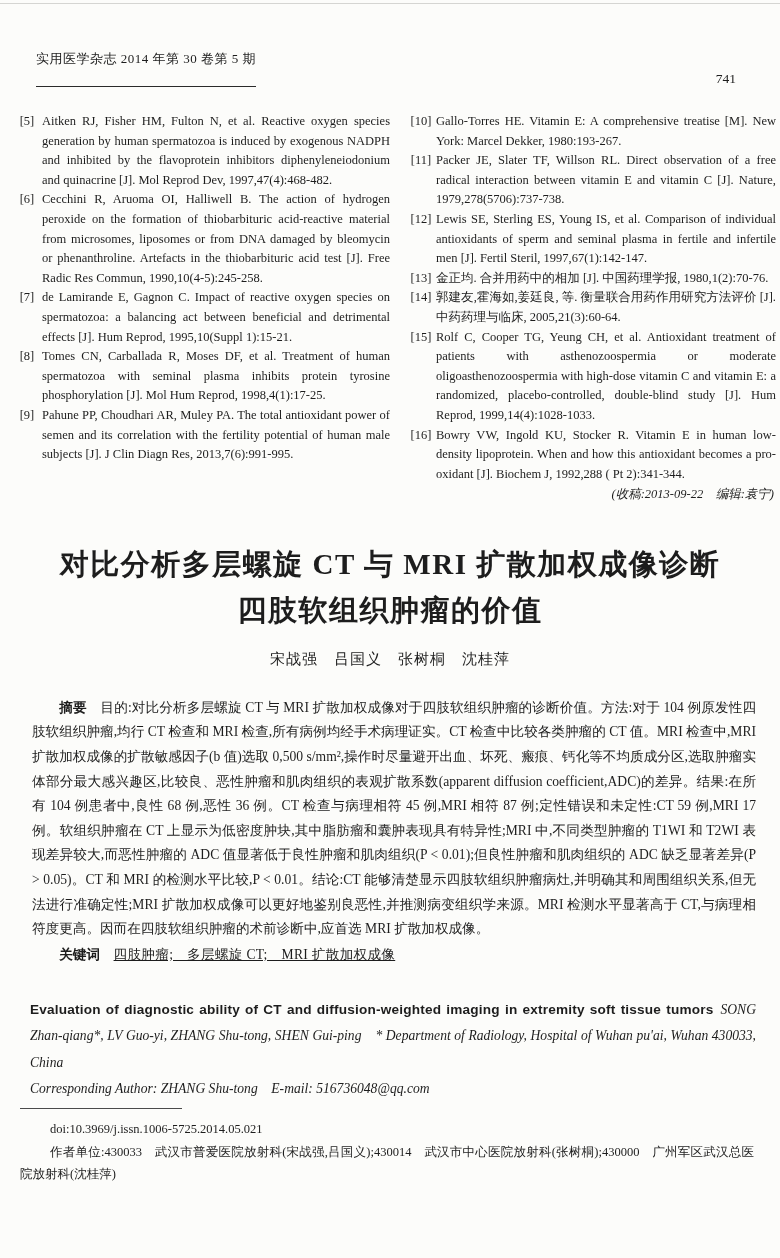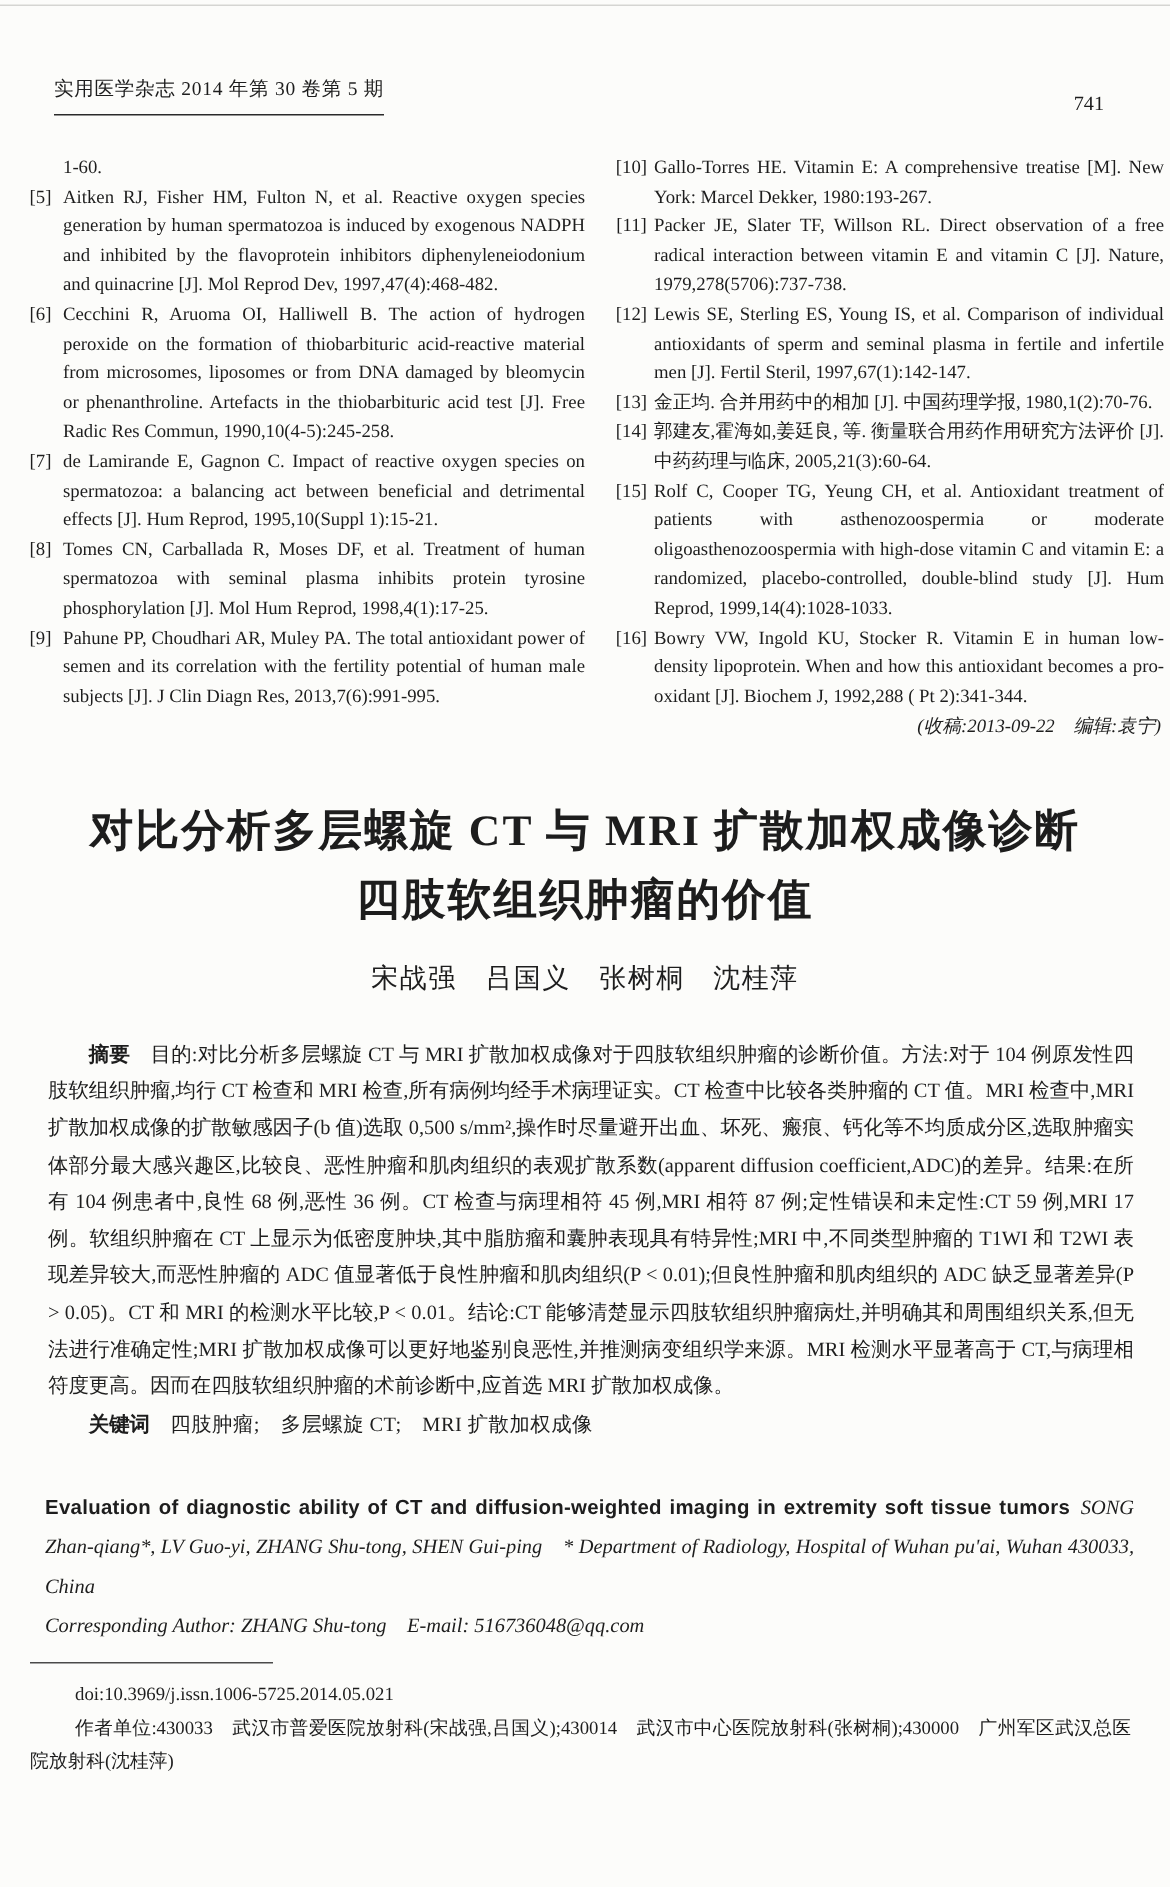--- a/index.html
+++ b/index.html
@@ -5,41 +5,41 @@
   html,body{margin:0;padding:0;background:#e9e9e7;}
   .page{
     width:780px;height:1258px;margin:0 auto;position:relative;overflow:hidden;
     background:#fcfcfa;color:#1d1d1d;
     font-family:"Liberation Serif","DejaVu Serif",serif;
   }
   .scan-edge-top{position:absolute;top:3px;left:0;width:780px;height:1px;background:#d5d5d2;}
   
   .header{display:flex;justify-content:space-between;align-items:flex-end;
     padding:50px 30px 0 36px;font-size:13px;}
-  .journal-name{border-bottom:1.4px solid #2a2a2a;padding-bottom:8px;letter-spacing:.5px;}
+  .journal-name{border-bottom:1.4px solid #2a2a2a;padding-bottom:18px;letter-spacing:.5px;}
   .page-num{font-size:13.5px;padding-right:14px;}
   
   .refs{display:flex;gap:16px;margin:25px 4px 0 12px;}
   .refcol{font-size:12.5px;line-height:19.6px;}
   .refcol.left{flex:0 0 378px;}
   .refcol.right{flex:1 1 auto;}
   .ref{display:flex;}
   .ref .num{flex:0 0 30px;white-space:nowrap;text-align:center;}
   .ref .txt{flex:1 1 auto;text-align:justify;text-justify:inter-word;}
   .received{text-align:right;padding-right:2px;margin-top:1px;font-style:italic;}
   
   .cn-title{margin:36px 20px 0 20px;text-align:center;font-weight:700;
     font-size:29px;line-height:46px;letter-spacing:1.5px;}
-  .authors{margin-top:17px;text-align:center;font-size:18px;letter-spacing:1px;}
+  .authors{margin-top:17px;text-align:center;font-size:15px;letter-spacing:1px;}
   
   .abstract{margin:27px 24px 0 32px;font-size:13.6px;line-height:24.6px;
     text-align:justify;text-justify:inter-word;text-indent:2em;}
   .abstract .lbl,.keywords .lbl{font-weight:700;font-family:"Liberation Sans","DejaVu Sans",sans-serif;}
   .keywords{margin:0 24px 0 32px;font-size:13.6px;line-height:25px;text-indent:2em;}
-  .keywords .kw{letter-spacing:.3px;}
+  .keywords .kw{letter-spacing:.3px;text-decoration:underline;}
   
   .en-block{margin:30px 24px 0 30px;font-size:13.6px;line-height:26.5px;
     text-align:justify;text-justify:inter-word;}
   .en-block .en-title{font-weight:700;font-family:"Liberation Sans","DejaVu Sans",sans-serif;letter-spacing:.2px;}
   .en-block .en-authors{font-style:italic;margin-left:7px;}
   .corresponding{margin:0 24px 0 30px;font-size:13.6px;line-height:26.5px;font-style:italic;}
   
   .footnote{position:absolute;left:20px;right:26px;top:1108px;font-size:12.5px;line-height:22.5px;}
   .footnote-rule{width:162px;height:1.4px;background:#4a4a4a;margin-left:0;}
   .footnote p{margin:0;text-indent:30px;text-align:justify;}
@@ -52,24 +52,20 @@
   <div class="scan-edge-top"></div>
 
   <div class="header">
     <span class="journal-name">实用医学杂志 2014 年第 30 卷第 5 期</span>
     <span class="page-num">741</span>
   </div>
 
   <div class="refs">
     <div class="refcol left">
 
-        <div class="ref">
-          <span class="num"></span>
-          <span class="txt">1-60.</span>
-        </div>
 
         <div class="ref">
           <span class="num">[5]</span>
           <span class="txt">Aitken RJ, Fisher HM, Fulton N, et al. Reactive oxygen species generation by human spermatozoa is induced by exogenous NADPH and inhibited by the flavoprotein inhibitors diphenyleneiodonium and quinacrine [J]. Mol Reprod Dev, 1997,47(4):468-482.</span>
         </div>
 
         <div class="ref">
           <span class="num">[6]</span>
           <span class="txt">Cecchini R, Aruoma OI, Halliwell B. The action of hydrogen peroxide on the formation of thiobarbituric acid-reactive material from microsomes, liposomes or from DNA damaged by bleomycin or phenanthroline. Artefacts in the thiobarbituric acid test [J]. Free Radic Res Commun, 1990,10(4-5):245-258.</span>
         </div>

